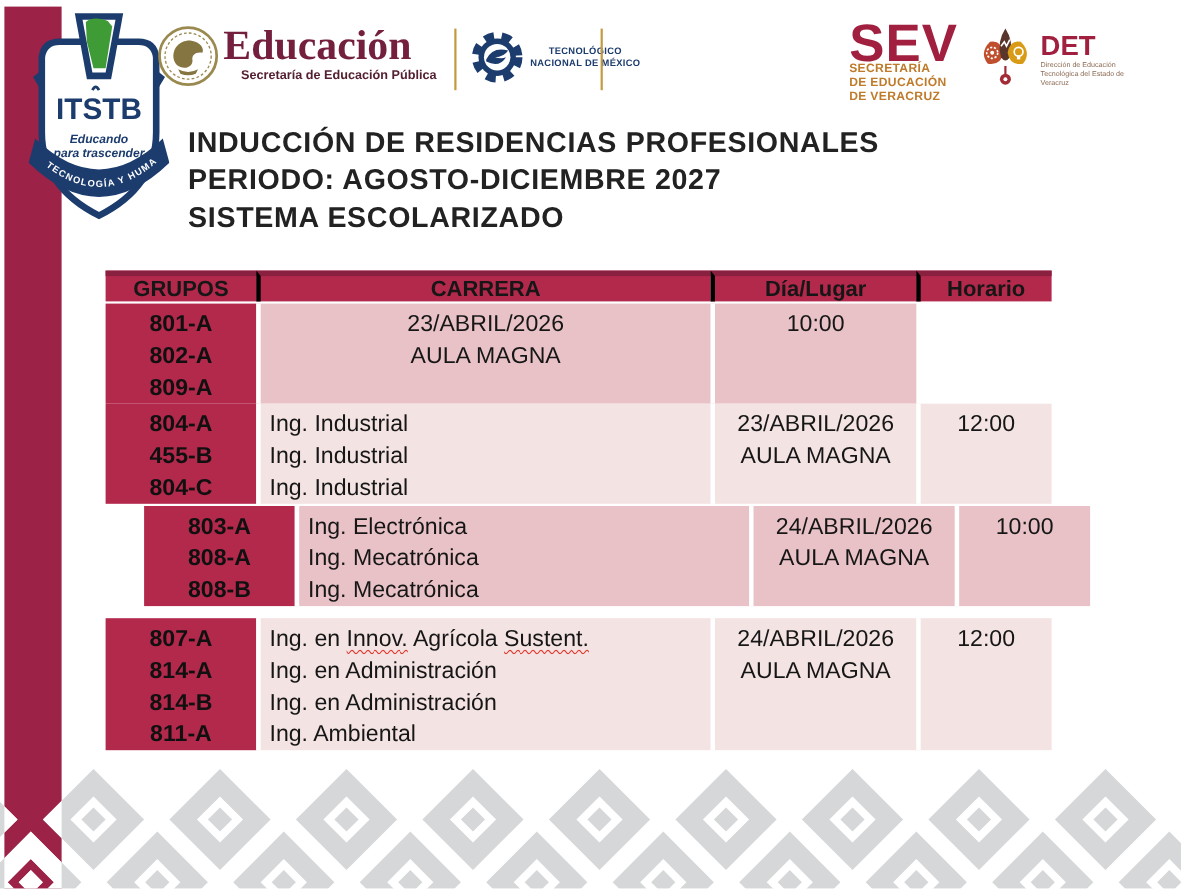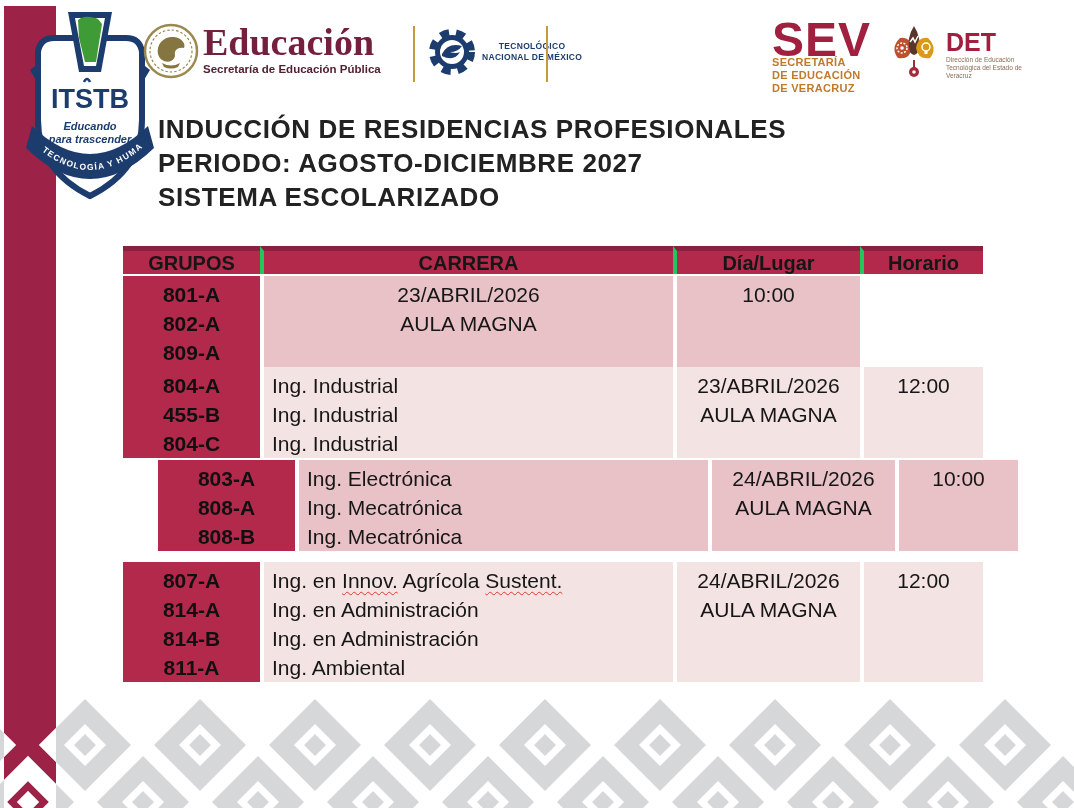--- a/index.html
+++ b/index.html
@@ -12,44 +12,44 @@
   html,body{margin:0;padding:0;background:#fff;}
   #canvas{position:relative;width:1074px;height:808px;background:#fff;overflow:hidden;
           font-family:"Liberation Sans","DejaVu Sans",sans-serif;}
   .side-bar{position:absolute;left:4px;top:6px;width:52px;height:802px;background:var(--maroon);}
   
   .shield{position:absolute;left:26px;top:8px;width:128px;height:200px;}
   .sep-seal{position:absolute;left:142px;top:22px;width:58px;height:58px;}
   .edu-word{position:absolute;left:203px;top:22px;width:210px;}
   .edu-title{font-family:"Liberation Serif","DejaVu Serif",serif;font-weight:700;
              font-size:38px;color:var(--sepmaroon);line-height:40px;}
-  .edu-sub{font-size:11.5px;font-weight:700;color:#54202f;margin-top:1px;}
+  .edu-sub{font-size:11.5px;font-weight:700;color:#54202f;margin-top:1px;text-align:center;}
   .v-line{position:absolute;top:26px;width:2px;height:56px;background:var(--gold);}
   .tecnm{position:absolute;left:428px;top:28px;display:flex;align-items:center;gap:6px;}
   .tecnm-txt{font-size:8.5px;font-weight:700;color:var(--navy);text-align:center;line-height:11px;letter-spacing:.3px;}
   .veracruz{position:absolute;left:604px;top:18px;display:flex;align-items:center;gap:8px;}
   .vz-l1{font-size:7.5px;font-weight:700;color:#8c2030;letter-spacing:.4px;}
   .vz-l2{font-size:22px;font-weight:800;color:#9e2335;line-height:22px;letter-spacing:.5px;}
   .vz-l3{font-size:14px;font-weight:800;color:#8c2030;letter-spacing:1px;}
   .sev{position:absolute;left:772px;top:24px;}
   .sev-big{font-size:48px;font-weight:800;color:var(--sevred);line-height:32px;letter-spacing:1px;}
   .sev-line{font-size:11px;font-weight:700;color:var(--orange);line-height:13px;letter-spacing:.3px;}
   .det{position:absolute;left:888px;top:24px;display:flex;align-items:flex-end;gap:6px;}
   .det-big{font-size:25px;font-weight:800;color:var(--sevred);line-height:24px;}
   .det-sub{font-size:6.5px;color:#8c6b54;width:76px;line-height:8px;margin-top:2px;}
   
-  .title{position:absolute;left:158px;top:112px;color:#222;font-size:26px;font-weight:700;
+  .title{position:absolute;left:171px;top:112px;color:#222;font-size:26px;font-weight:700;
          line-height:34px;letter-spacing:.6px;}
   
-  .sched{position:absolute;left:123px;top:246px;width:860px;}
+  .sched{position:absolute;left:96px;top:246px;width:860px;}
   .t-head,.t-block{display:grid;grid-template-columns:137px 413px 187px 123px;box-sizing:border-box;}
   .t-head{margin-bottom:2px;}
   .th{box-sizing:border-box;background:var(--crimson);border-top:5px solid var(--darktop);
       height:28px;line-height:24px;text-align:center;font-size:20px;font-weight:700;color:#161616;}
-  .th + .th{border-left:4px solid #22c55e;}
+  .th + .th{border-left:4px solid #000000;}
   .td{box-sizing:border-box;padding-top:4px;}
   .td + .td{border-left:4px solid #fff;}
   .td.groups{background:var(--crimson);text-align:center;}
   .td.careers{padding-left:8px;}
   .td.day,.td.time{text-align:center;}
   .dark .td:not(.groups){background:var(--pinkdark);}
   .light .td:not(.groups){background:var(--pinklight);}
   .t-block:nth-of-type(2){margin-bottom:2px;}
   .t-block:nth-of-type(3){margin-bottom:6px;padding-bottom:5px;margin-left:35px;}
   .t-block:nth-of-type(4){margin-bottom:11px;padding-bottom:1px;}

